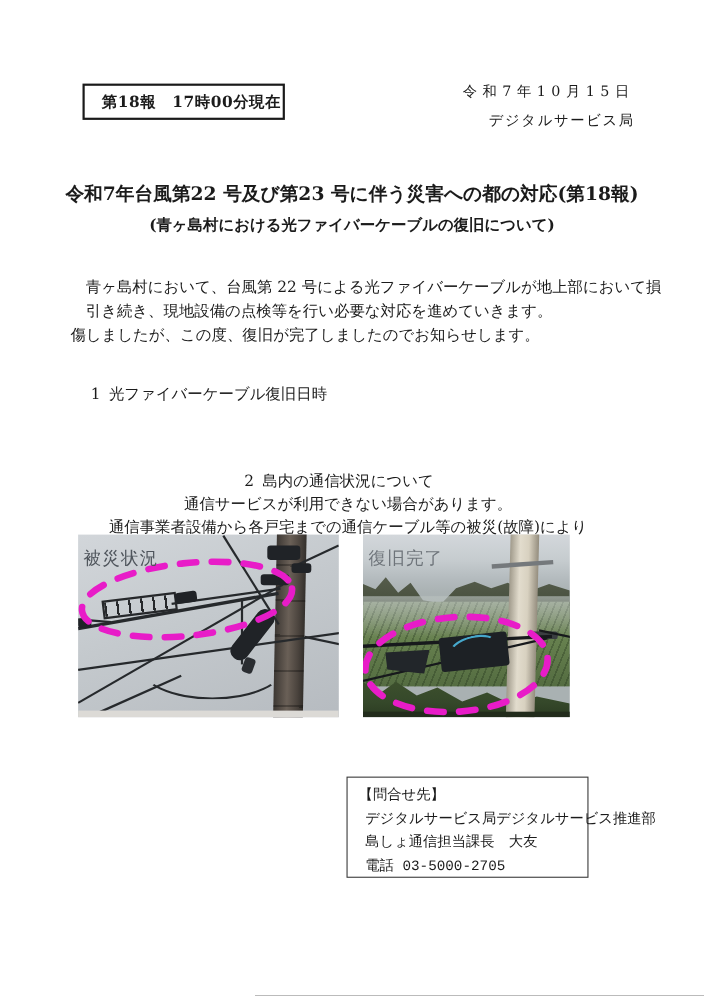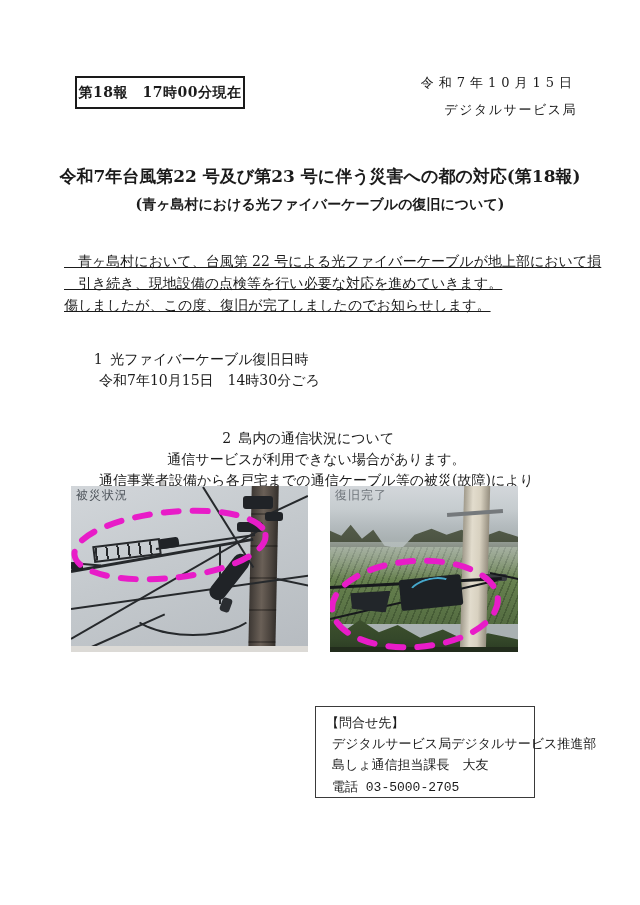--- a/index.html
+++ b/index.html
@@ -6,51 +6,51 @@
   .page{
     position:relative;width:640px;height:905px;background:#ffffff;
     margin:0 auto;overflow:hidden;
     font-family:"DejaVu Serif","Liberation Serif",serif;
     color:#1b1b1b;
   }
   
   .report-badge{
     position:absolute;left:75px;top:76px;width:166px;height:29px;
     border:2px solid #1a1a1a;display:flex;align-items:center;justify-content:center;
-    font-size:14px;font-weight:bold;letter-spacing:.5px;white-space:nowrap;
+    font-size:14px;font-weight:bold;letter-spacing:.5px;white-space:nowrap;padding-left:14px;
   }
   .date-block{position:absolute;right:63px;top:74px;text-align:right;}
   .date-line{font-size:13px;letter-spacing:5px;white-space:nowrap;}
   .dept-line{font-size:13px;letter-spacing:1.5px;margin-top:9px;white-space:nowrap;}
   
   .doc-title{
     position:absolute;left:0;top:165px;width:100%;text-align:center;
     font-size:17px;font-weight:bold;white-space:nowrap;
   }
   .doc-subtitle{
     position:absolute;left:0;top:196px;width:100%;text-align:center;
     font-size:14px;font-weight:bold;white-space:nowrap;
   }
   
-  .intro{position:absolute;left:64px;top:250px;font-size:14px;line-height:22px;text-decoration:underline;}
+  .intro{position:absolute;left:64px;top:250px;font-size:14px;line-height:22px;}
   .intro div{white-space:nowrap;}
   .item{position:absolute;left:75px;font-size:14px;line-height:21px;text-align:center;}
   .item-1{top:349px;}
   .item-2{top:428px;}
   .item-head{white-space:nowrap;}
   .item-num{display:inline-block;width:24px;}
   .item-line{padding-left:24px;white-space:nowrap;}
   
   .photo{position:absolute;top:486px;height:166px;overflow:hidden;}
   .photo-damage{left:71px;width:237px;background:linear-gradient(160deg,#d2d6da 0%,#c4c9cd 45%,#b6bbc0 100%);}
   .photo-restored{left:330px;width:188px;background:linear-gradient(180deg,#d3d7db 0%,#c6cccf 14%,#b4bbbe 24%,#a9b1b2 32%);}
   .photo-label{
-    position:absolute;left:5px;top:1px;z-index:9;
+    position:absolute;left:5px;top:12px;z-index:9;
     font-family:"DejaVu Sans","Liberation Sans",sans-serif;
-    font-size:12px;letter-spacing:1px;
+    font-size:16px;letter-spacing:1px;
   }
   .label-damage{color:#4f555c;}
   .label-restored{color:#6e747a;}
   .hl-svg{position:absolute;left:0;top:0;z-index:8;}
   
   .pole-l{
     position:absolute;left:179px;top:-3px;width:27px;height:174px;transform:rotate(1.2deg);
     background:
       repeating-linear-gradient(180deg,rgba(0,0,0,0) 0 30px,rgba(0,0,0,.28) 30px 32px),
       linear-gradient(90deg,#3c3733,#6a6057 45%,#4a433d 80%,#332f2b);
@@ -127,21 +127,20 @@
   <div class="intro">
     <div>　青ヶ島村において、台風第 22 号による光ファイバーケーブルが地上部において損</div>
     <div>　引き続き、現地設備の点検等を行い必要な対応を進めていきます。</div>
     <div>傷しましたが、この度、復旧が完了しましたのでお知らせします。</div>
   </div>
 
   <div class="item item-1">
     <div class="item-head">
       <span class="item-num">1</span><span>光ファイバーケーブル復旧日時</span>
     </div>
-    <div class="item-line">令和7年10月15日　14時30分ごろ</div>
   </div>
 
   <div class="item item-2">
     <div class="item-head">
       <span class="item-num">2</span><span>島内の通信状況について</span>
     </div>
     <div class="item-line">通信サービスが利用できない場合があります。</div>
     <div class="item-line">通信事業者設備から各戸宅までの通信ケーブル等の被災(故障)により</div>
   </div>
 

